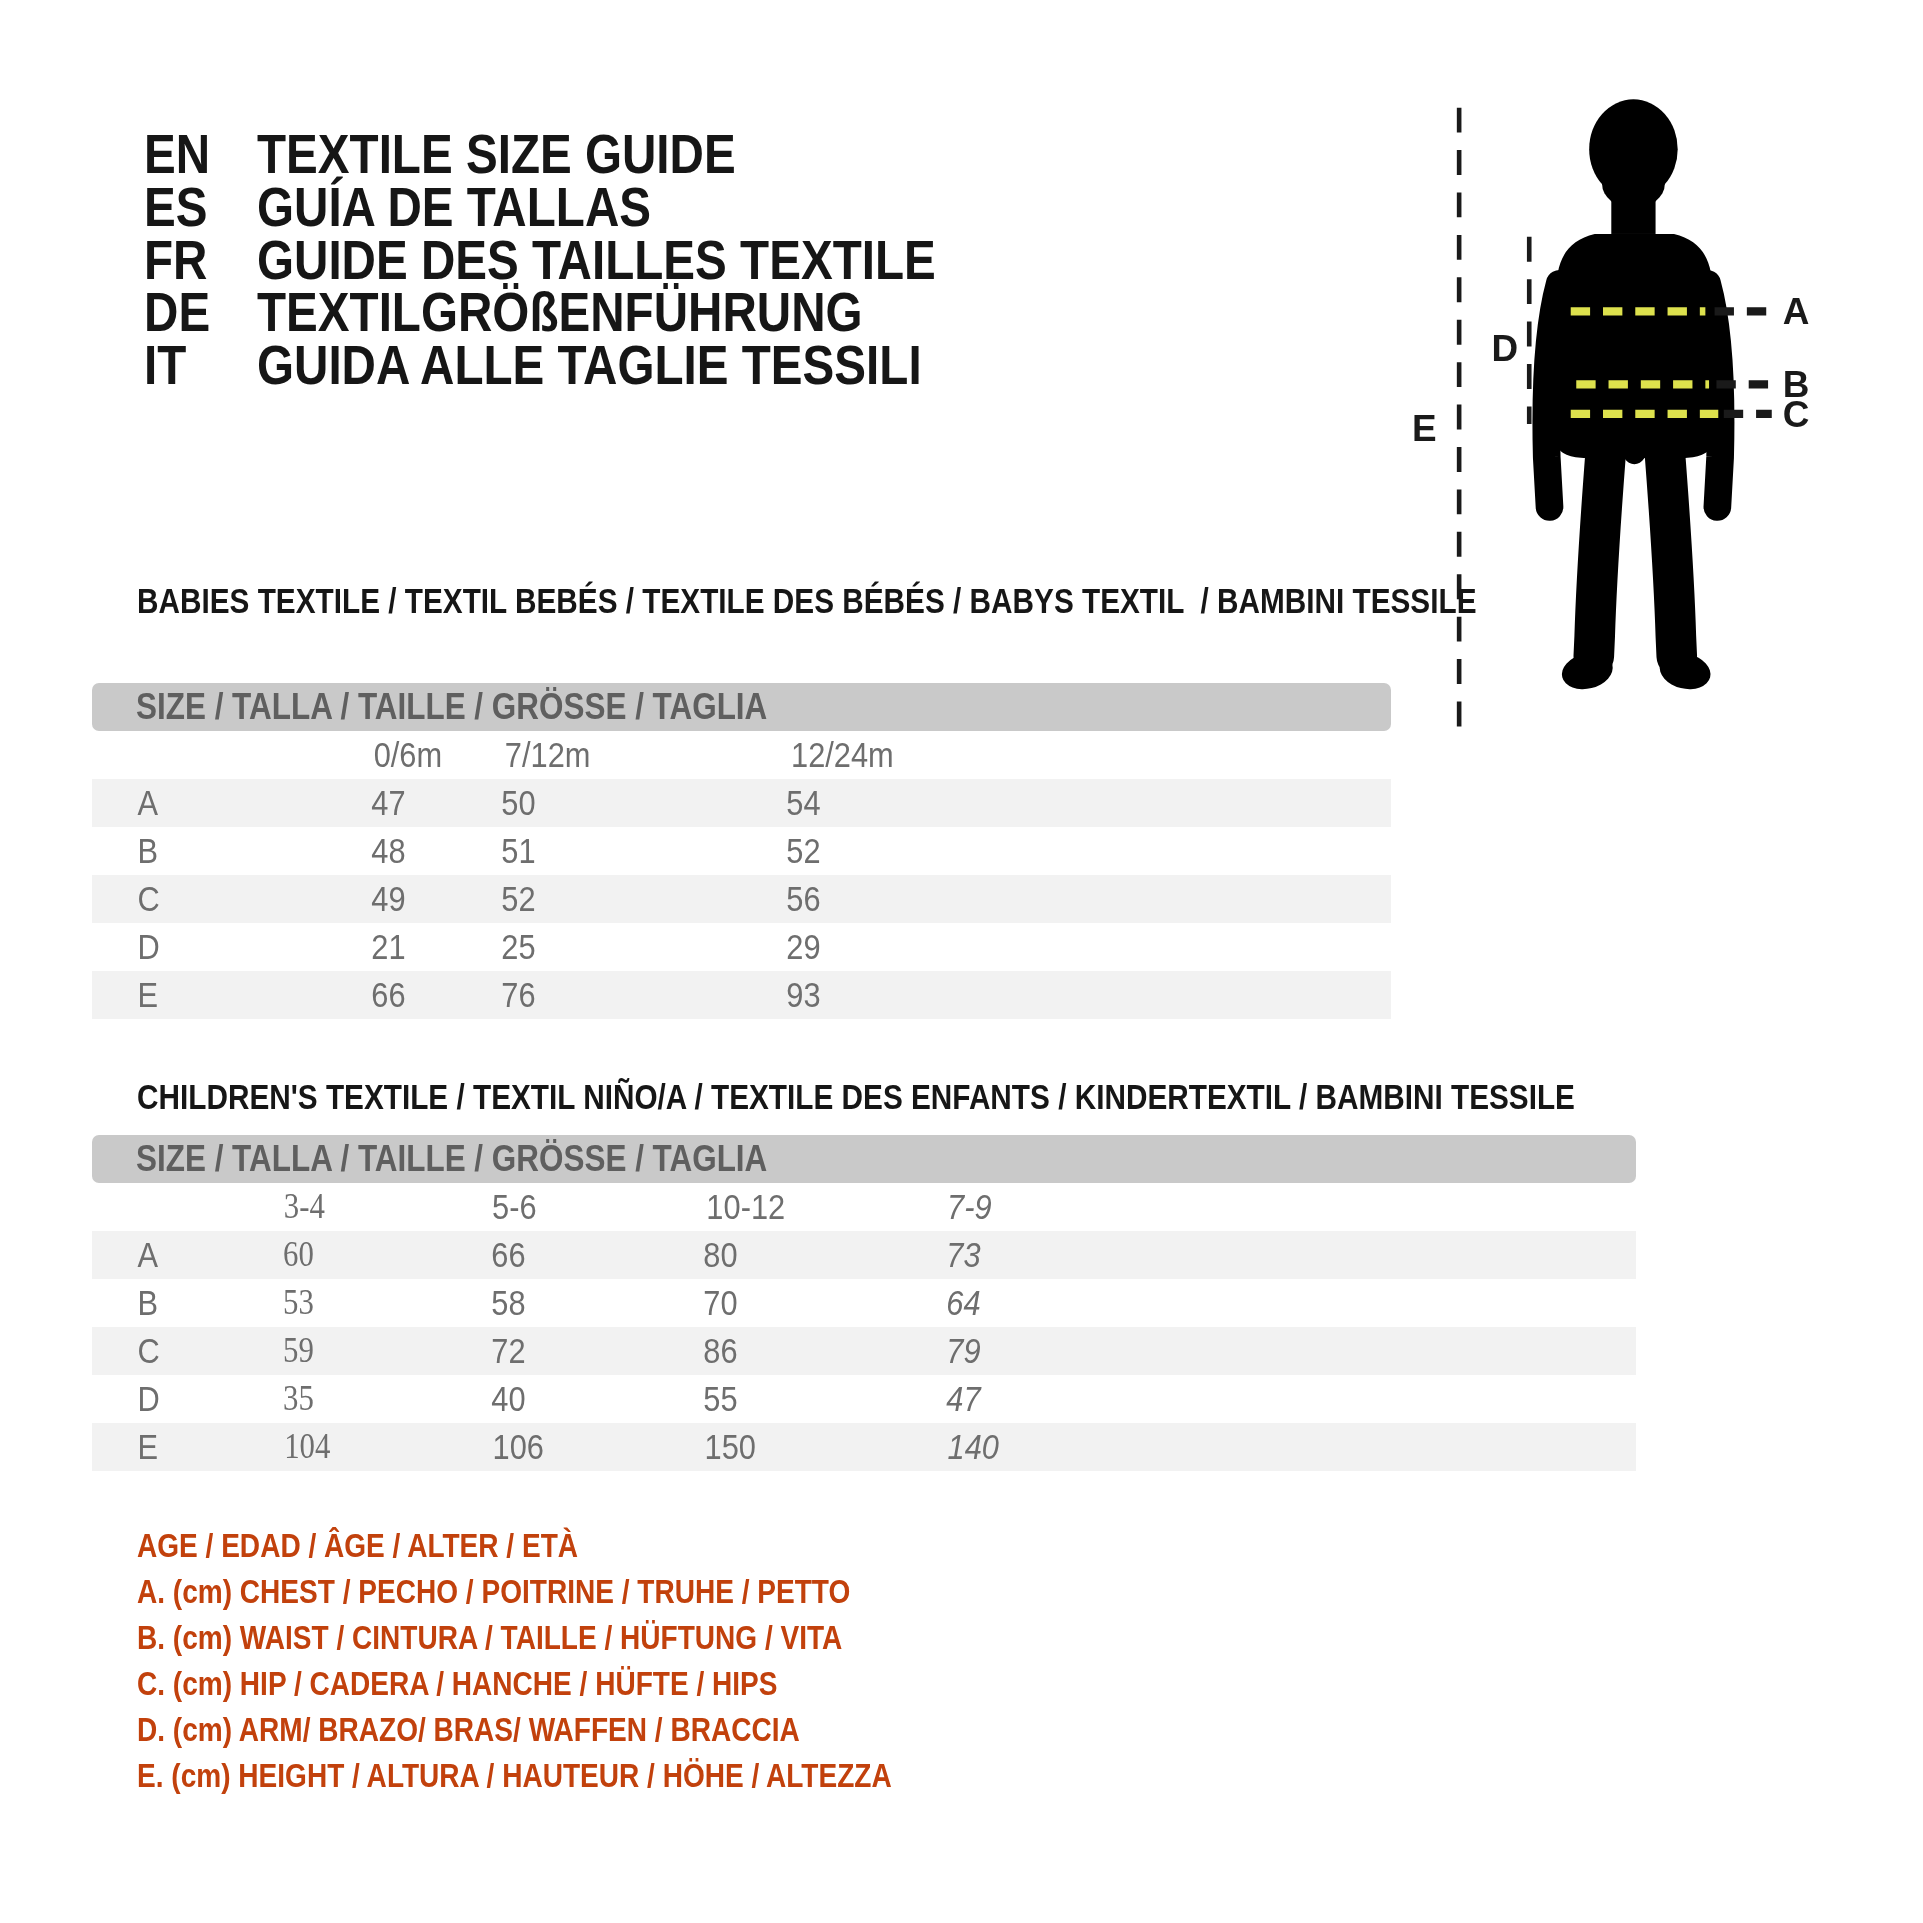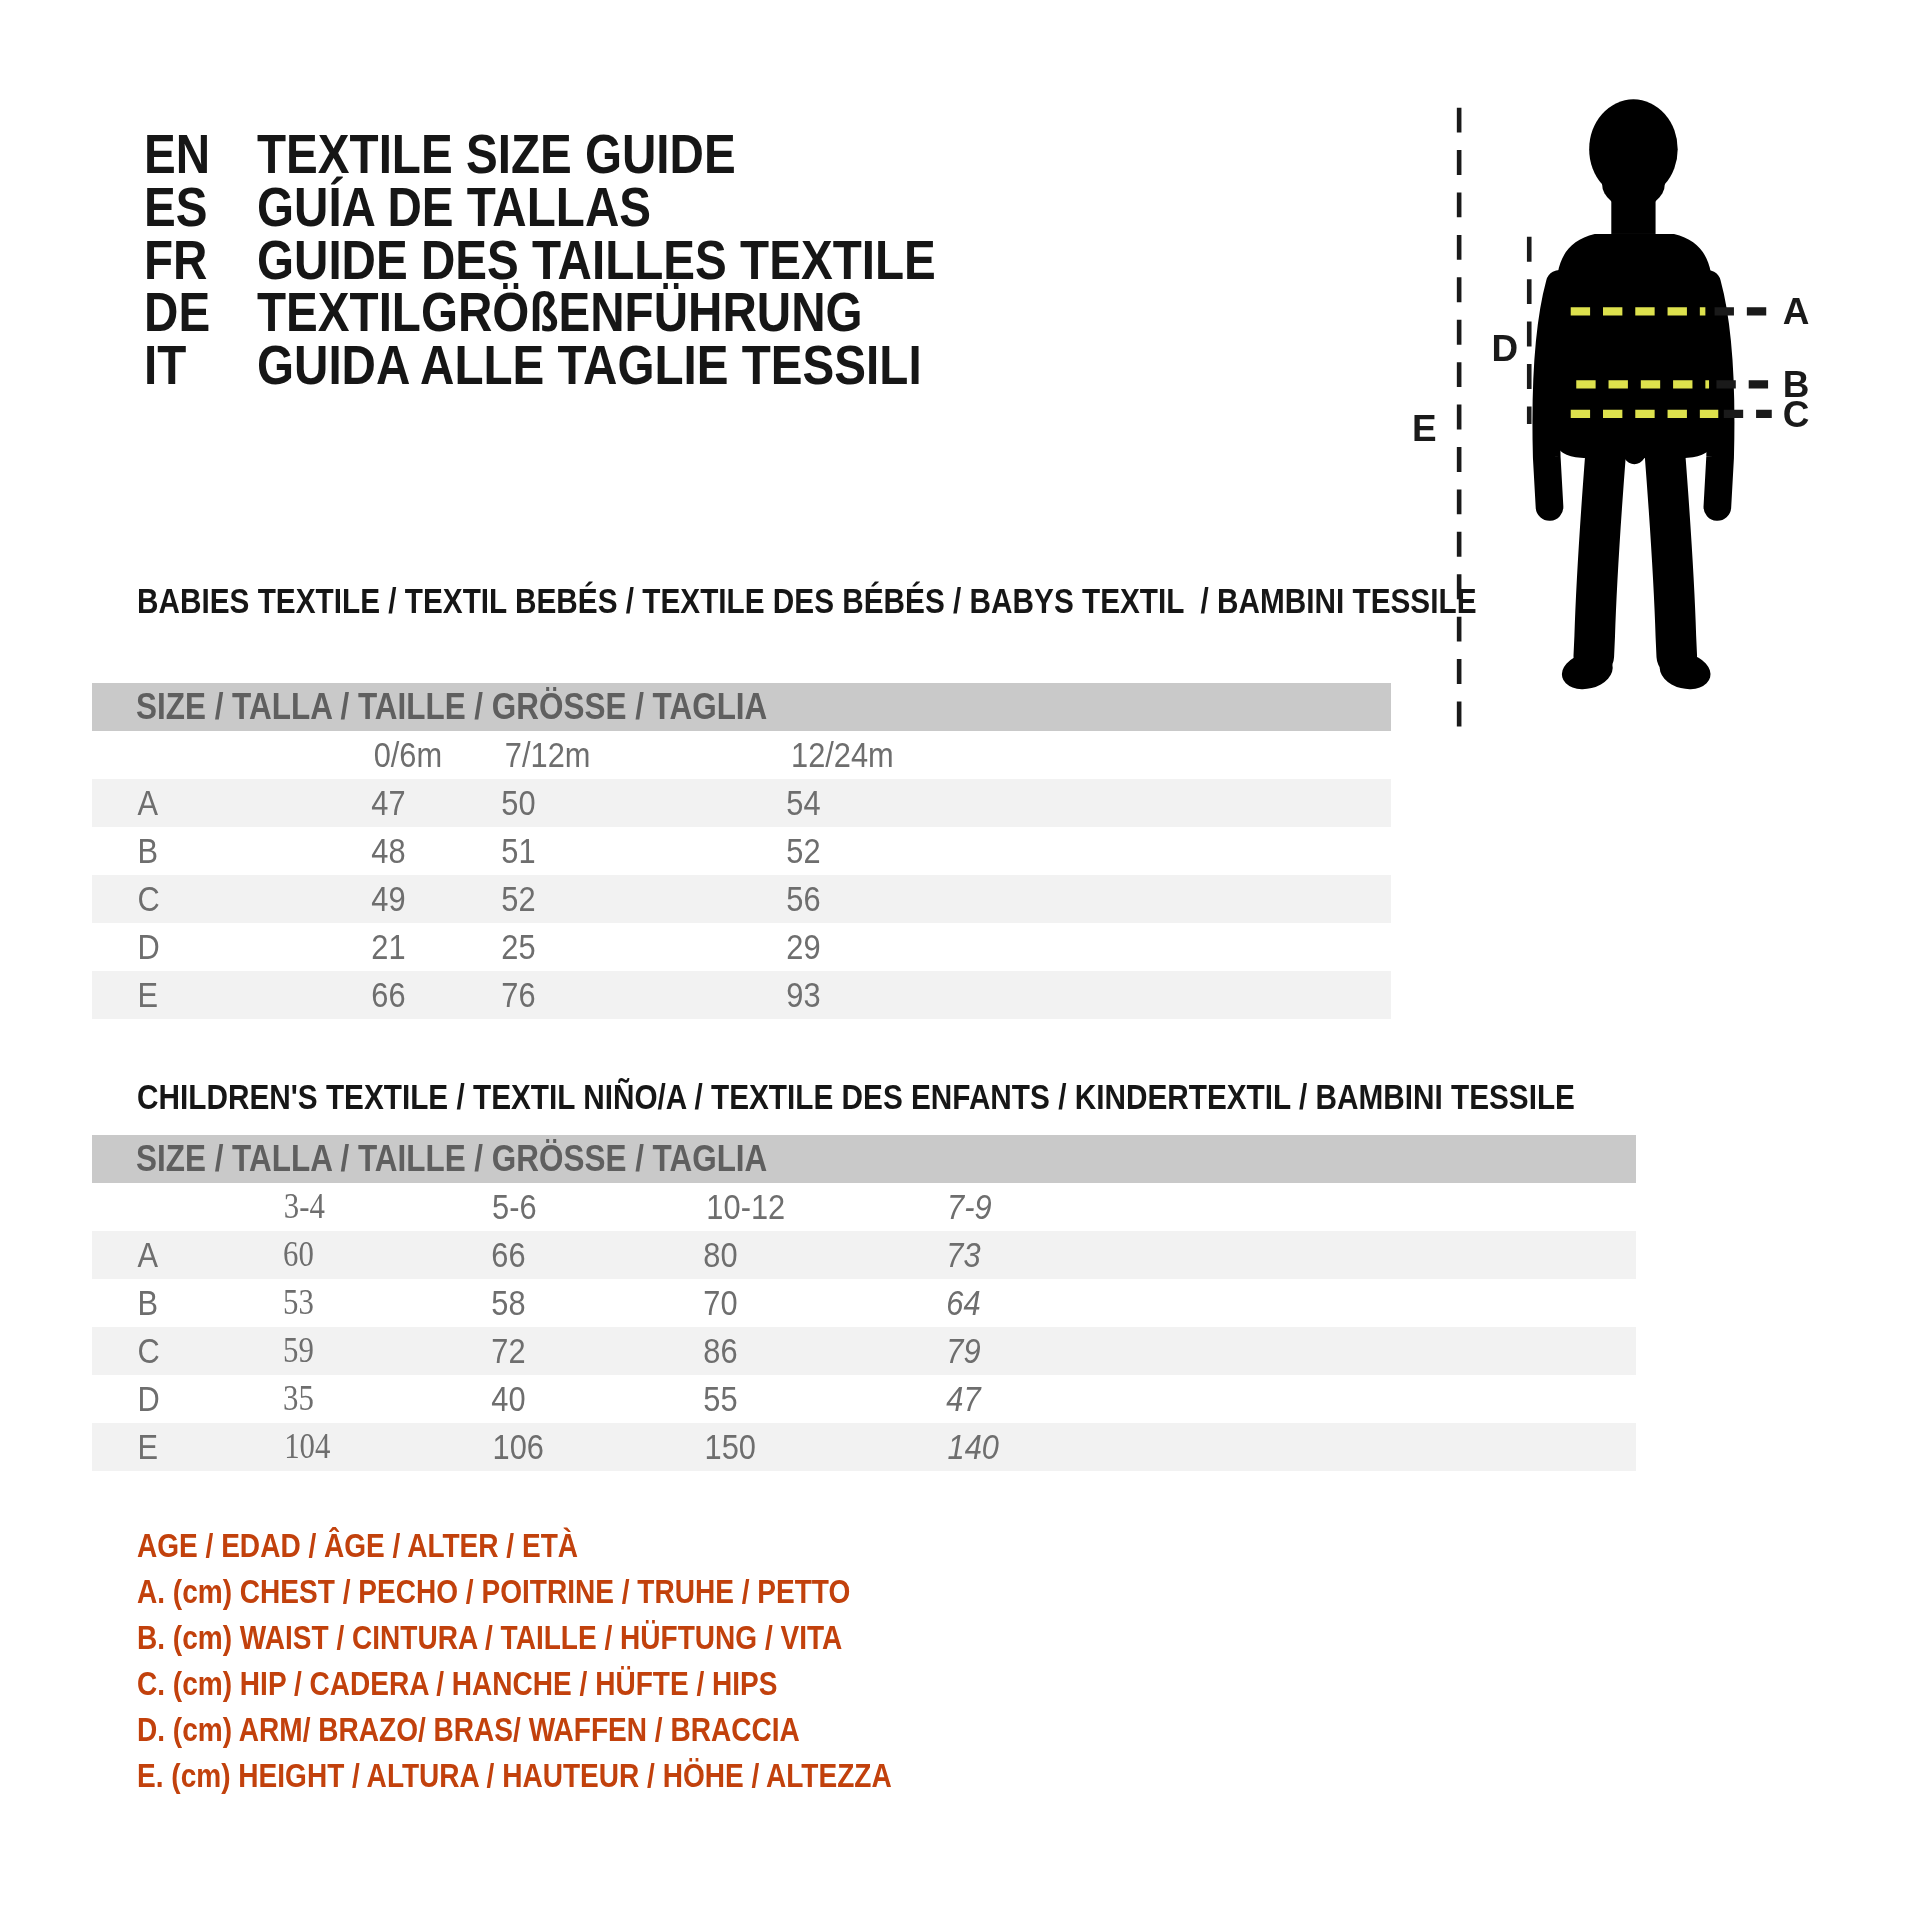--- a/index.html
+++ b/index.html
@@ -11,21 +11,21 @@
   .condc{display:inline-block;transform:scaleX(0.88);transform-origin:50% 50%;white-space:pre;}
 
   
   .lang-row{position:absolute;left:144px;font-size:56px;font-weight:700;line-height:52px;letter-spacing:0;}
   .lang-code{display:inline-block;width:113px;}
 
   
   .section-title{position:absolute;left:137px;font-size:35px;font-weight:700;color:#161616;line-height:41px;}
 
   
-  .size-bar{position:absolute;left:92px;height:48px;background:#c9c9c9;display:flex;align-items:center;}
+  .size-bar{position:absolute;left:92px;height:48px;background:#c9c9c9;display:flex;align-items:center;border-radius:7px;}
   .size-bar .t{margin-left:44px;font-size:37px;font-weight:700;color:#5f5f5f;}
   .trow{position:absolute;left:92px;height:48px;}
   .trow.shaded{background:#f2f2f2;}
   .trow span{position:absolute;top:0;height:48px;line-height:48px;font-size:35px;color:#6e6e6e;}
   .row-label{left:44px;}
   .vcell{width:148px;text-align:center;}
   .b-c1{left:129px;text-align:right;} .b-c2{left:333px;} .b-c3{left:544px;text-align:right;}
   .c-c1{left:115px;font-family:Liberation Serif, serif;} .c-c2{left:323px;} .c-c3{left:535px;text-decoration:underline;} .c-c4{left:778px;font-style:italic;}
 
   

